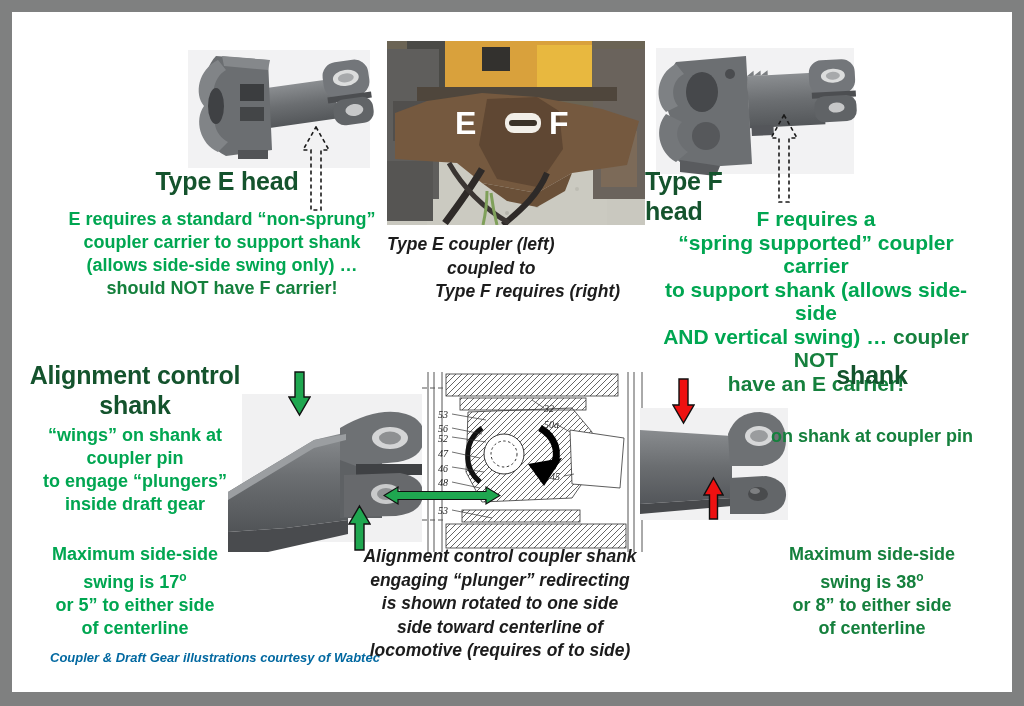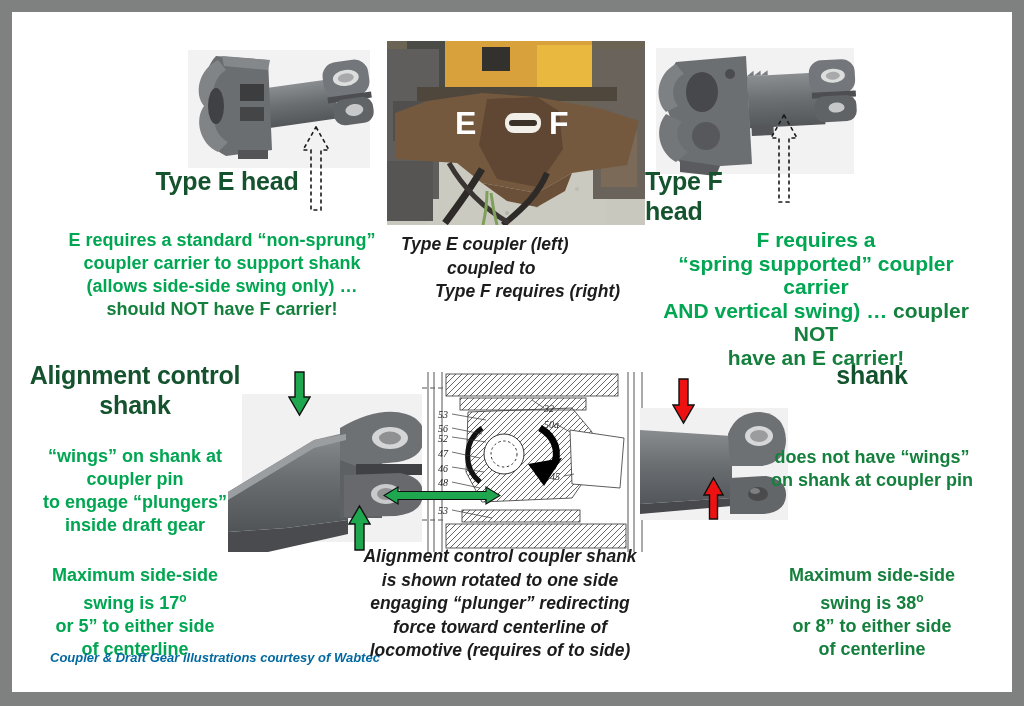--- a/index.html
+++ b/index.html
@@ -1,20 +1,20 @@
 <!DOCTYPE html>
 <html><head>
 <meta charset="utf-8">
 <style>
   html,body{margin:0;padding:0;background:#444;}
   .frame{position:relative;width:1024px;height:706px;background:#7f8080;font-family:"Liberation Sans",sans-serif;overflow:hidden;}
   .slide{position:absolute;left:12px;top:12px;width:1000px;height:680px;background:#ffffff;}
   .abs{position:absolute;}
   .hd{font-weight:700;font-size:25px;line-height:30px;color:#14532d;letter-spacing:-0.2px;}
-  .note{font-weight:700;font-size:18px;line-height:23px;margin-top:21px;}
+  .note{font-weight:700;font-size:18px;line-height:23px;}
   .green{color:#00a651;}
   .red{color:#15803d;}
   .ctr{text-align:center;}
   .capt{font-style:italic;font-weight:700;font-size:17.5px;line-height:23.5px;color:#1c1c1c;}
   .capt .ln{text-align:left;white-space:nowrap;}
   .footer{font-style:italic;font-weight:600;font-size:13px;color:#0369a1;}
   sup{font-size:12px;font-weight:700;}
   svg text{font-family:"Liberation Serif",serif;}
   svg .phletter{font-family:"Liberation Sans",sans-serif;font-weight:700;}
 </style>
@@ -89,21 +89,21 @@
     <rect x="122" y="79" width="28" height="6" rx="3" fill="#3a3228"></rect>
     <path d="M95,128 C82,150 70,166 58,182" stroke="#2e2a28" stroke-width="7" fill="none"></path>
     <path d="M160,132 C150,156 132,170 116,184" stroke="#2e2a28" stroke-width="6" fill="none"></path>
     <path d="M62,122 C78,150 98,168 122,182" stroke="#3a3532" stroke-width="5" fill="none"></path>
     <path d="M100,150 C100,165 98,175 96,184 M104,152 C106,168 108,176 110,184" stroke="#7fa05a" stroke-width="3" fill="none"></path>
     <text class="phletter" x="68" y="93" font-size="32" fill="#ffffff">E</text>
     <text class="phletter" x="162" y="93" font-size="32" fill="#ffffff">F</text>
   </svg>
 
   <div class="abs capt" style="left:375px;top:221px;width:258px;">
-    <div class="ln" style="margin-left:14px;">Type E coupler (left)</div>
+    <div class="ln" style="">Type E coupler (left)</div>
     <div class="ln" style="margin-left:60px;">coupled to</div>
     <div class="ln" style="margin-left:48px;">Type F requires (right)</div>
   </div>
 
   <svg class="abs" style="left:638px;top:36px;" width="212" height="132" viewBox="0 0 212 132">
     <defs>
       <linearGradient id="fg" x1="0" y1="0" x2="0" y2="1">
         <stop offset="0" stop-color="#8b8e91"></stop>
             <stop offset="0.5" stop-color="#6b6e71"></stop>
             <stop offset="1" stop-color="#54575a"></stop>
@@ -132,20 +132,21 @@
 
   <svg class="abs" style="left:756px;top:102px;" width="32" height="90" viewBox="0 0 32 90">
     <path d="M16,1 L29,24 L21,24 L21,88 L11,88 L11,24 L3,24 Z" fill="none" stroke="#1a1a1a" stroke-width="1.6" stroke-dasharray="4 3"></path>
   </svg>
 
   <div class="abs hd" style="left:633px;top:154px;width:140px;">Type F head</div>
 
   <div class="abs note ctr" style="left:644px;top:195px;width:320px;font-size:21px;line-height:23.5px;">
     <div class="green">F requires a</div>
     <div class="green">“spring supported” coupler carrier</div>
+    <div class="green">to support shank (allows side-side</div>
     <div><span class="green">AND vertical swing) … </span><span class="red">coupler NOT</span></div>
     <div class="red">have an E carrier!</div>
   </div>
 
   <div class="abs hd ctr" style="left:8px;top:348px;width:230px;">
     <div>Alignment control</div>
     <div>shank</div>
   </div>
 
   <div class="abs note ctr green" style="left:8px;top:412px;width:230px;">
@@ -247,23 +248,23 @@
   </svg>
   <svg class="abs" style="left:336px;top:492px;" width="23" height="47" viewBox="0 0 23 47">
     <path d="M11.5,2 L22,20 L16,20 L16,46 L7,46 L7,20 L1,20 Z" fill="#1fa750" stroke="#111" stroke-width="1.4"></path>
   </svg>
   <svg class="abs" style="left:371px;top:473px;" width="118" height="21" viewBox="0 0 118 21">
     <path d="M1,10.5 L15,2 L15,6.5 L103,6.5 L103,2 L117,10.5 L103,19 L103,14.5 L15,14.5 L15,19 Z" fill="#1fa750" stroke="#111" stroke-width="1.2"></path>
   </svg>
 
   <div class="abs capt ctr" style="left:318px;top:533px;width:340px;">
     <div style="text-align:center;">Alignment control coupler shank</div>
+    <div style="text-align:center;">engaging “plunger” redirecting</div>
     <div style="text-align:center;">is shown rotated to one side</div>
-    <div style="text-align:center;">engaging “plunger” redirecting</div>
-    <div style="text-align:center;">force toward centerline of</div>
+    <div style="text-align:center;">side toward centerline of</div>
     <div style="text-align:center;">locomotive (requires of to side)</div>
   </div>
 
   <svg class="abs" style="left:628px;top:384px;" width="152" height="136" viewBox="0 0 152 136">
     <defs>
       <linearGradient id="ng" x1="0" y1="0" x2="0" y2="1">
         <stop offset="0" stop-color="#898c8f"></stop>
             <stop offset="0.5" stop-color="#6a6d70"></stop>
             <stop offset="1" stop-color="#53565a"></stop>
       </linearGradient>
@@ -284,21 +285,20 @@
   </svg>
   <svg class="abs" style="left:691px;top:464px;" width="21" height="44" viewBox="0 0 21 44">
     <path d="M10.5,2 L20,19 L14.5,19 L14.5,43 L6.5,43 L6.5,19 L1,19 Z" fill="#ee1111" stroke="#111" stroke-width="1.4"></path>
   </svg>
 
   <div class="abs hd ctr" style="left:728px;top:348px;width:264px;">
     <div>shank</div>
   </div>
 
   <div class="abs note ctr red" style="left:728px;top:413px;width:264px;">
-    <div>does not have “wings”</div>
     <div>on shank at coupler  pin</div>
   </div>
 
   <div class="abs note ctr red" style="left:728px;top:531px;width:264px;">
     <div>Maximum side-side</div>
     <div><span>swing is 38</span><sup>o</sup></div>
     <div>or 8” to either side</div>
     <div>of centerline</div>
   </div>
 

